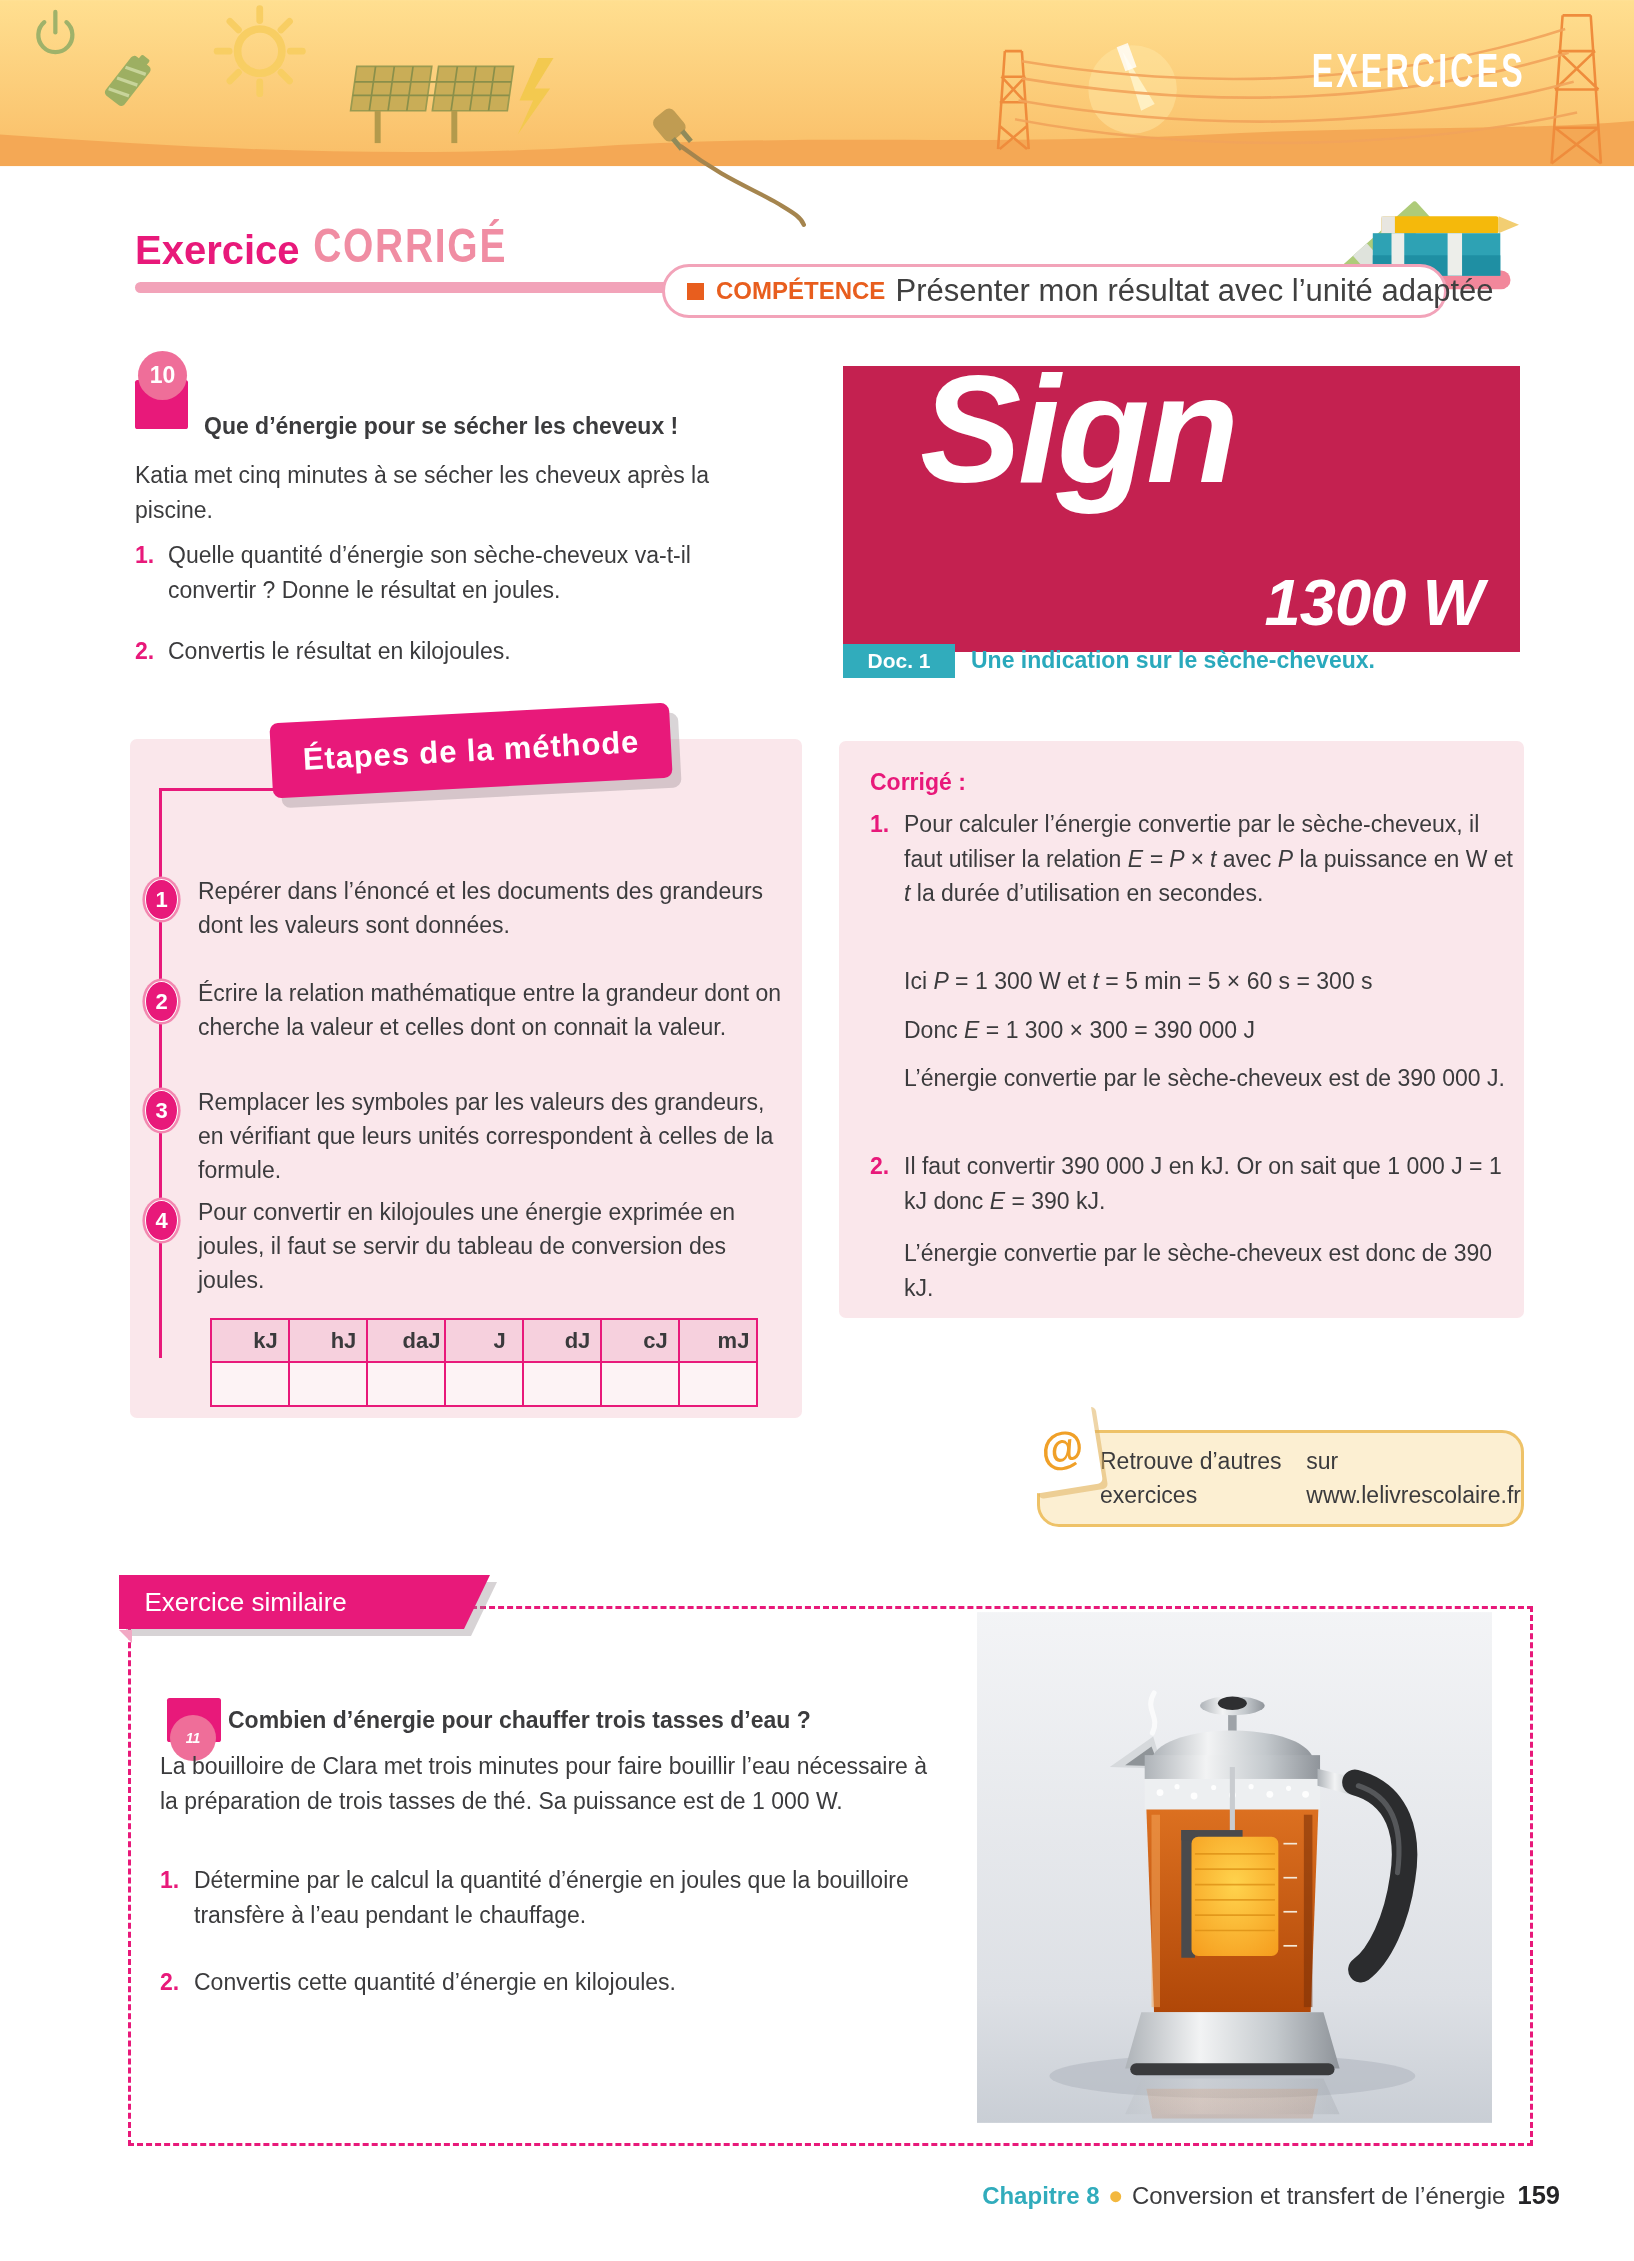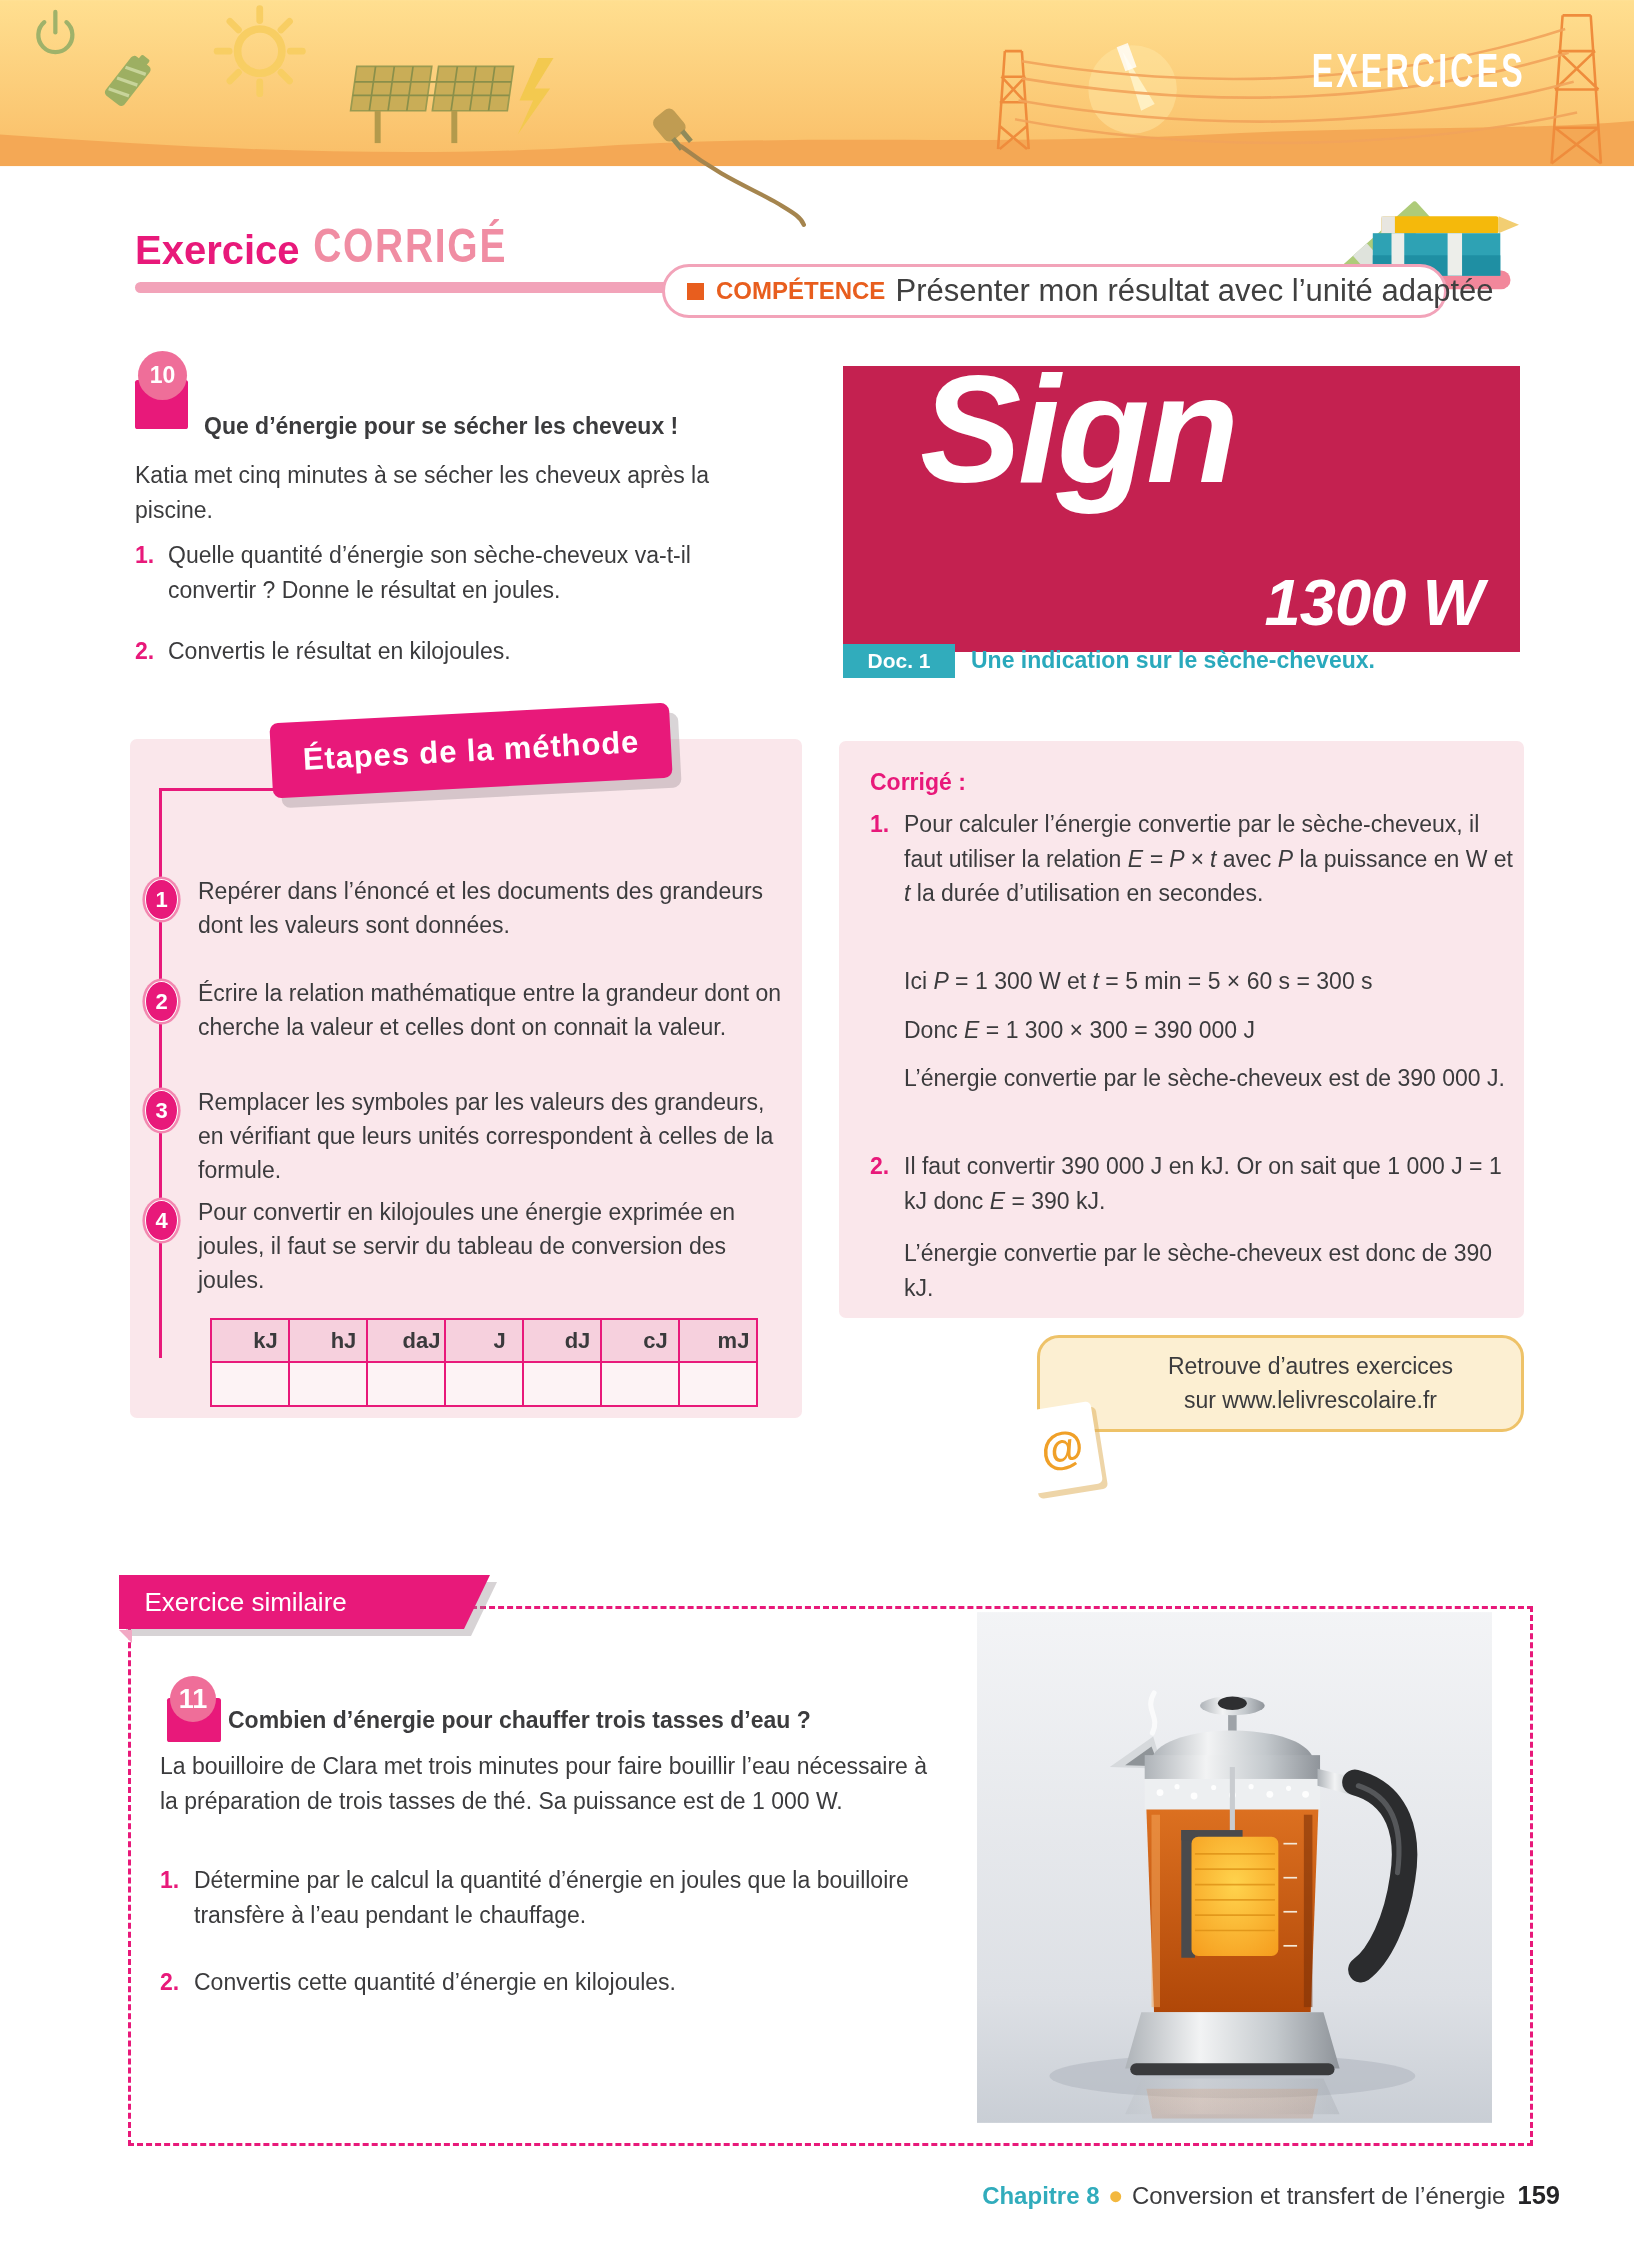--- a/index.html
+++ b/index.html
@@ -57,23 +57,23 @@
 
   #conv-table{position:absolute;left:210px;top:1318px;border-collapse:collapse;z-index:1;}
   #conv-table th,#conv-table td{border:2.6px solid #E8197A;width:78px;box-sizing:border-box;padding-left:32px;}
   #conv-table th{height:43px;background:#F6D0DD;font-size:22px;font-weight:700;color:#3A3A3C;}
   #conv-table td{height:44px;background:#FDF3F5;}
 
   
   #corrige-box{left:839px;top:741px;width:685px;height:577px;background:#FAE7EB;border-radius:6.8px;}
 
   
-  #link-note{left:1037px;top:1335px;width:487px;height:97px;background:#FCEFD2;
+  #link-note{left:1037px;top:1430px;width:487px;height:97px;background:#FCEFD2;
       border:3.4px solid #EEC268;border-radius:22px;box-sizing:border-box;
-      display:flex;flex-direction:column;align-items:center;justify-content:center;
+      display:flex;align-items:center;justify-content:center;
       padding-left:60px;z-index:1;}
   #link-note div{font-size:23px;color:#3B3B3D;line-height:1.45;}
   #at-icon{left:1027px;top:1406px;width:70px;height:83px;background:#FFFFFF;border-radius:5.1px;
       transform:rotate(-9deg);box-shadow:4.3px 6px 0 rgba(224,178,96,.55);z-index:2;
       display:flex;align-items:center;justify-content:center;color:#F0A028;
       font-size:44px;font-weight:700;}
 
   
   #similar-box{left:128px;top:1606px;width:1405px;height:540px;border:3.4px dashed #E8197A;
       box-sizing:border-box;}
@@ -297,21 +297,21 @@
   </div>
 
   <div class="abs" id="similar-box"></div>
   <div class="abs" id="similar-banner-shadow"></div>
   <div class="abs" id="similar-banner">
     <span>Exercice similaire</span>
   </div>
   <div class="abs" id="similar-fold"></div>
 
   <div class="abs badge-flag" style="left:167px;top:1698px;width:54px;height:44px;"></div>
-  <div class="abs badge-circle" style="left:170px;top:1676px;width:46px;height:46px;font-size:27px;">11</div>
+  <div class="abs badge-circle" style="left:170px;top:1715px;width:46px;height:46px;font-size:14px;font-style:italic;">11</div>
   <div class="abs txt xbold" style="left:228px;top:1703px;width:681px;">Combien d’énergie pour chauffer trois tasses d’eau ?</div>
   <div class="abs txt" style="left:160px;top:1749px;width:770px;">La bouilloire de Clara met trois minutes pour faire bouillir l’eau nécessaire à la préparation de trois tasses de thé. Sa puissance est de 1&nbsp;000 W.</div>
   <div class="abs txt xbold pink" style="left:160px;top:1863px;">1.</div>
   <div class="abs txt" style="left:194px;top:1863px;width:728px;">Détermine par le calcul la quantité d’énergie en joules que la bouilloire transfère à l’eau pendant le chauffage.</div>
   <div class="abs txt xbold pink" style="left:160px;top:1965px;">2.</div>
   <div class="abs txt" style="left:194px;top:1965px;width:728px;">Convertis cette quantité d’énergie en kilojoules.</div>
 
   <svg class="abs" id="kettle-photo" viewBox="0 0 605 600">
     <defs>
       <linearGradient id="kbg" x1="0" y1="0" x2="0" y2="1">

